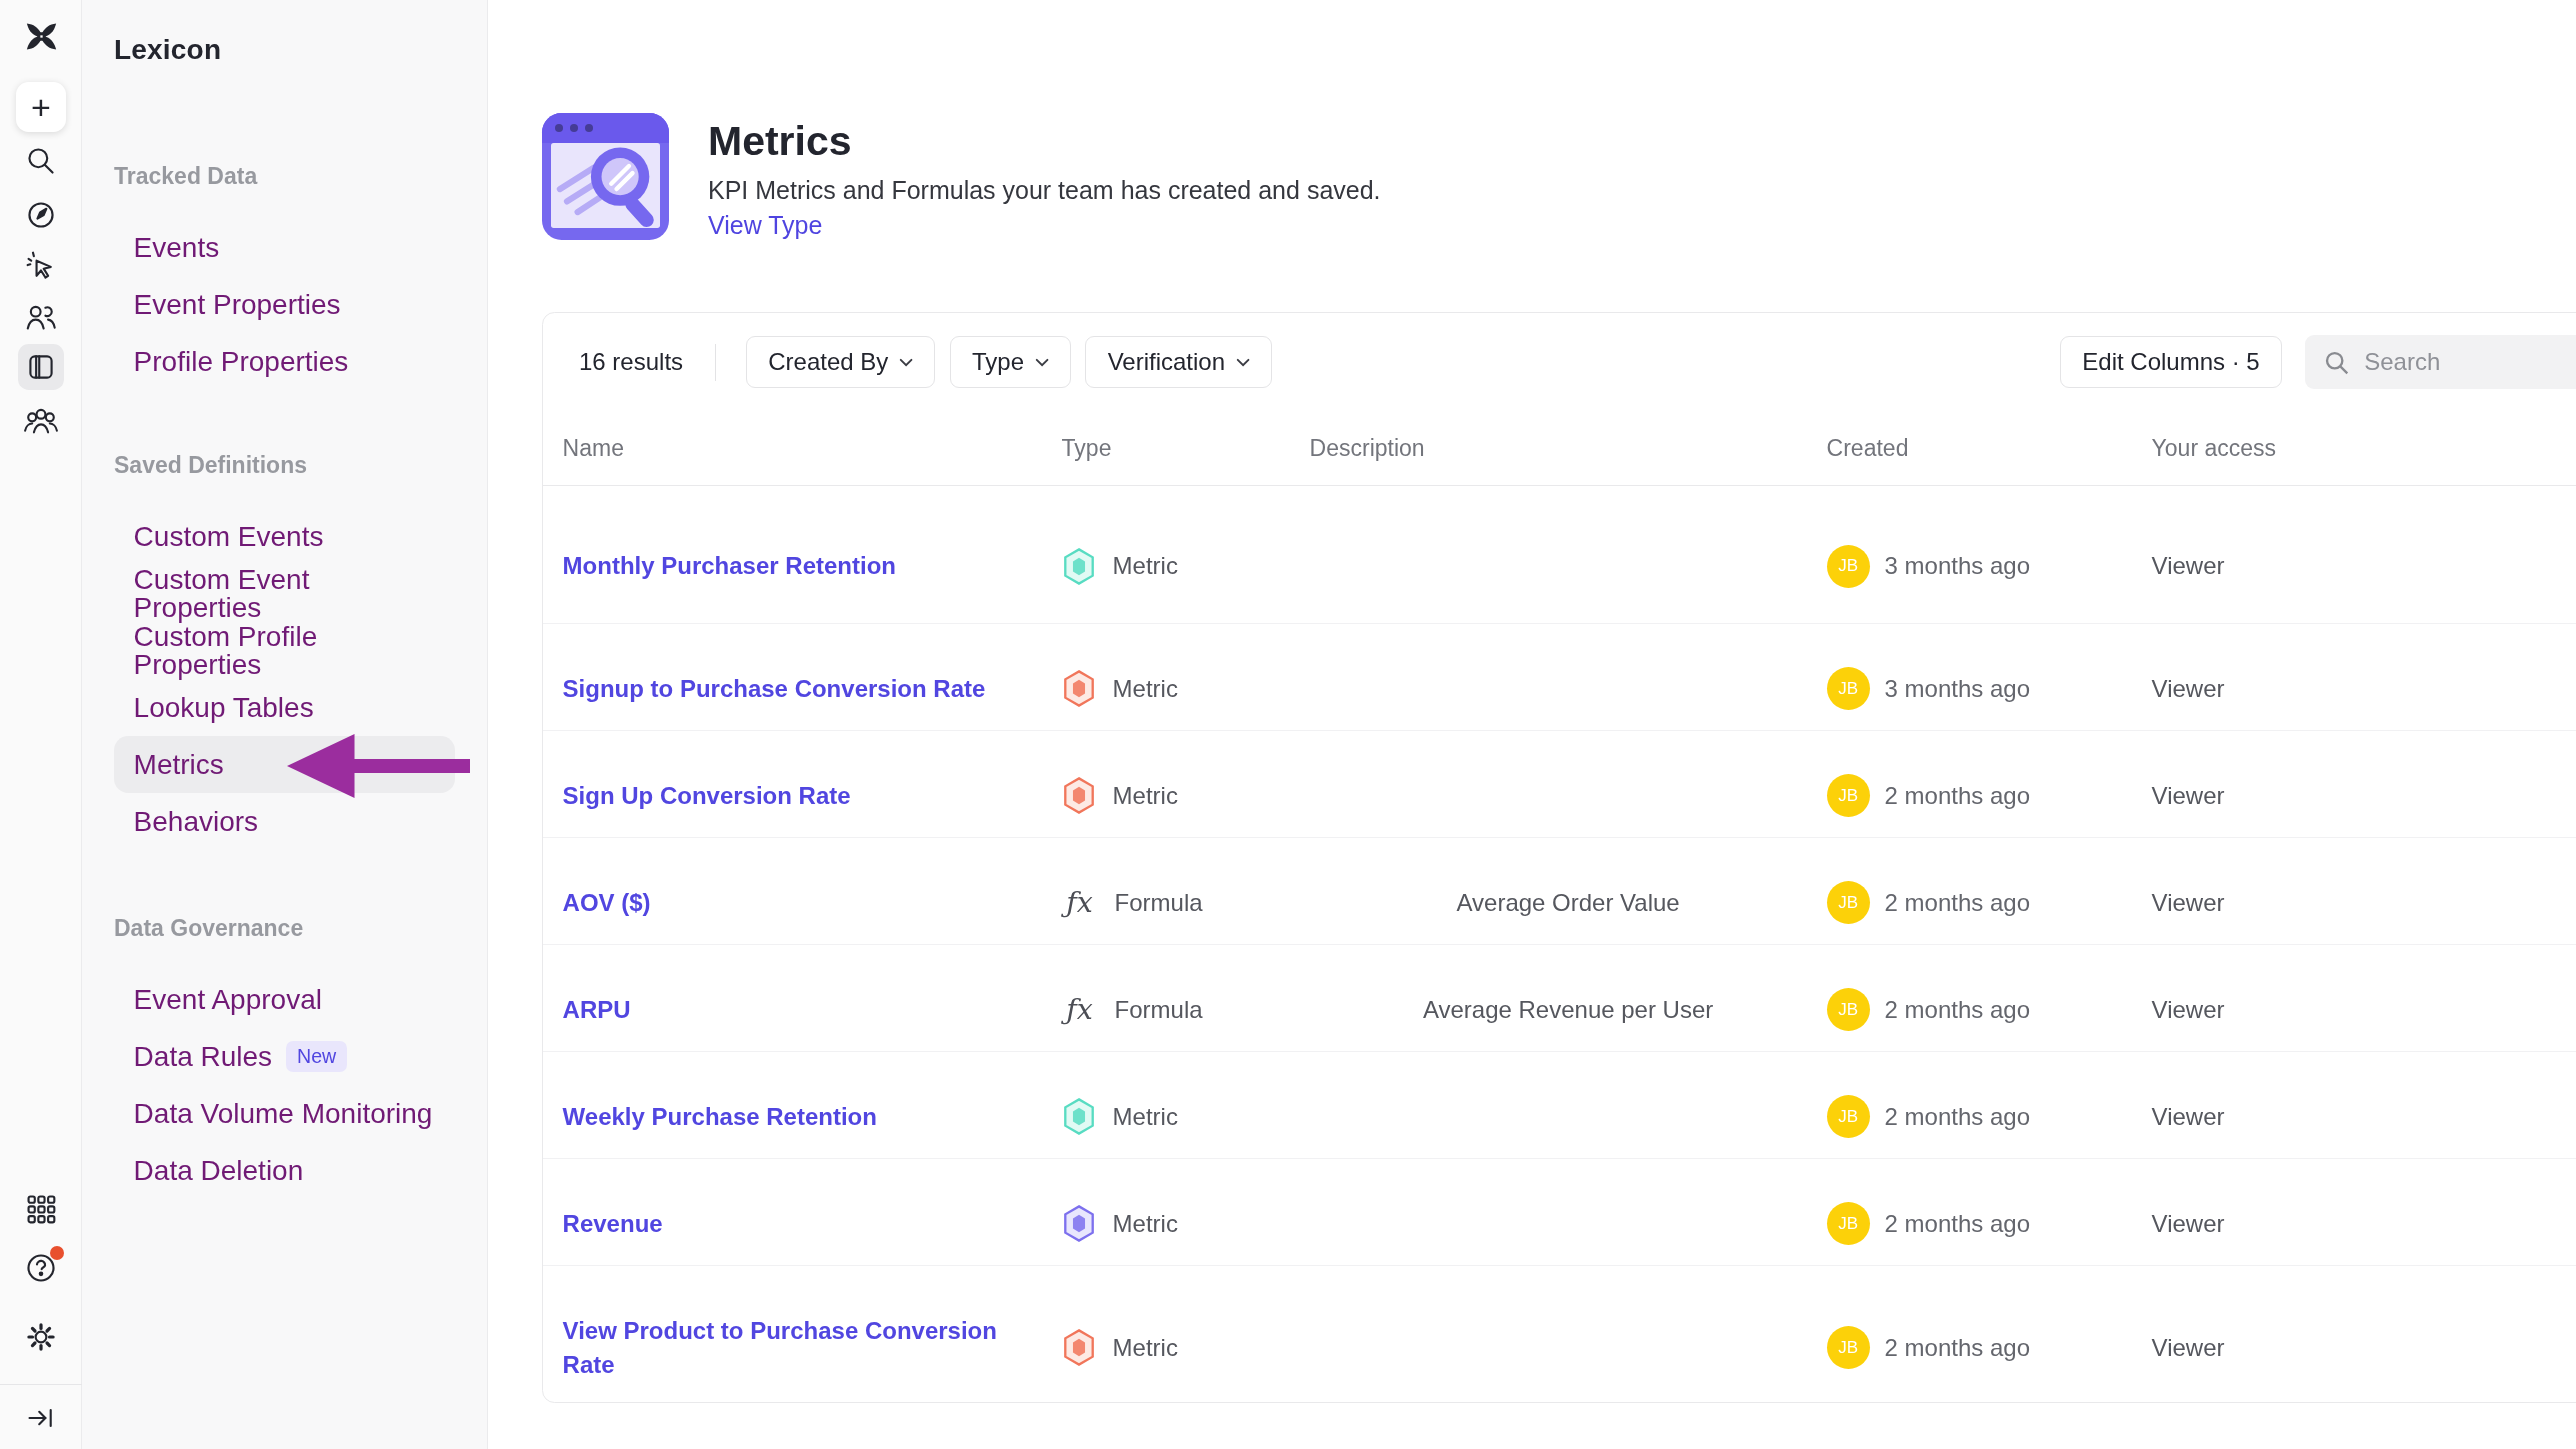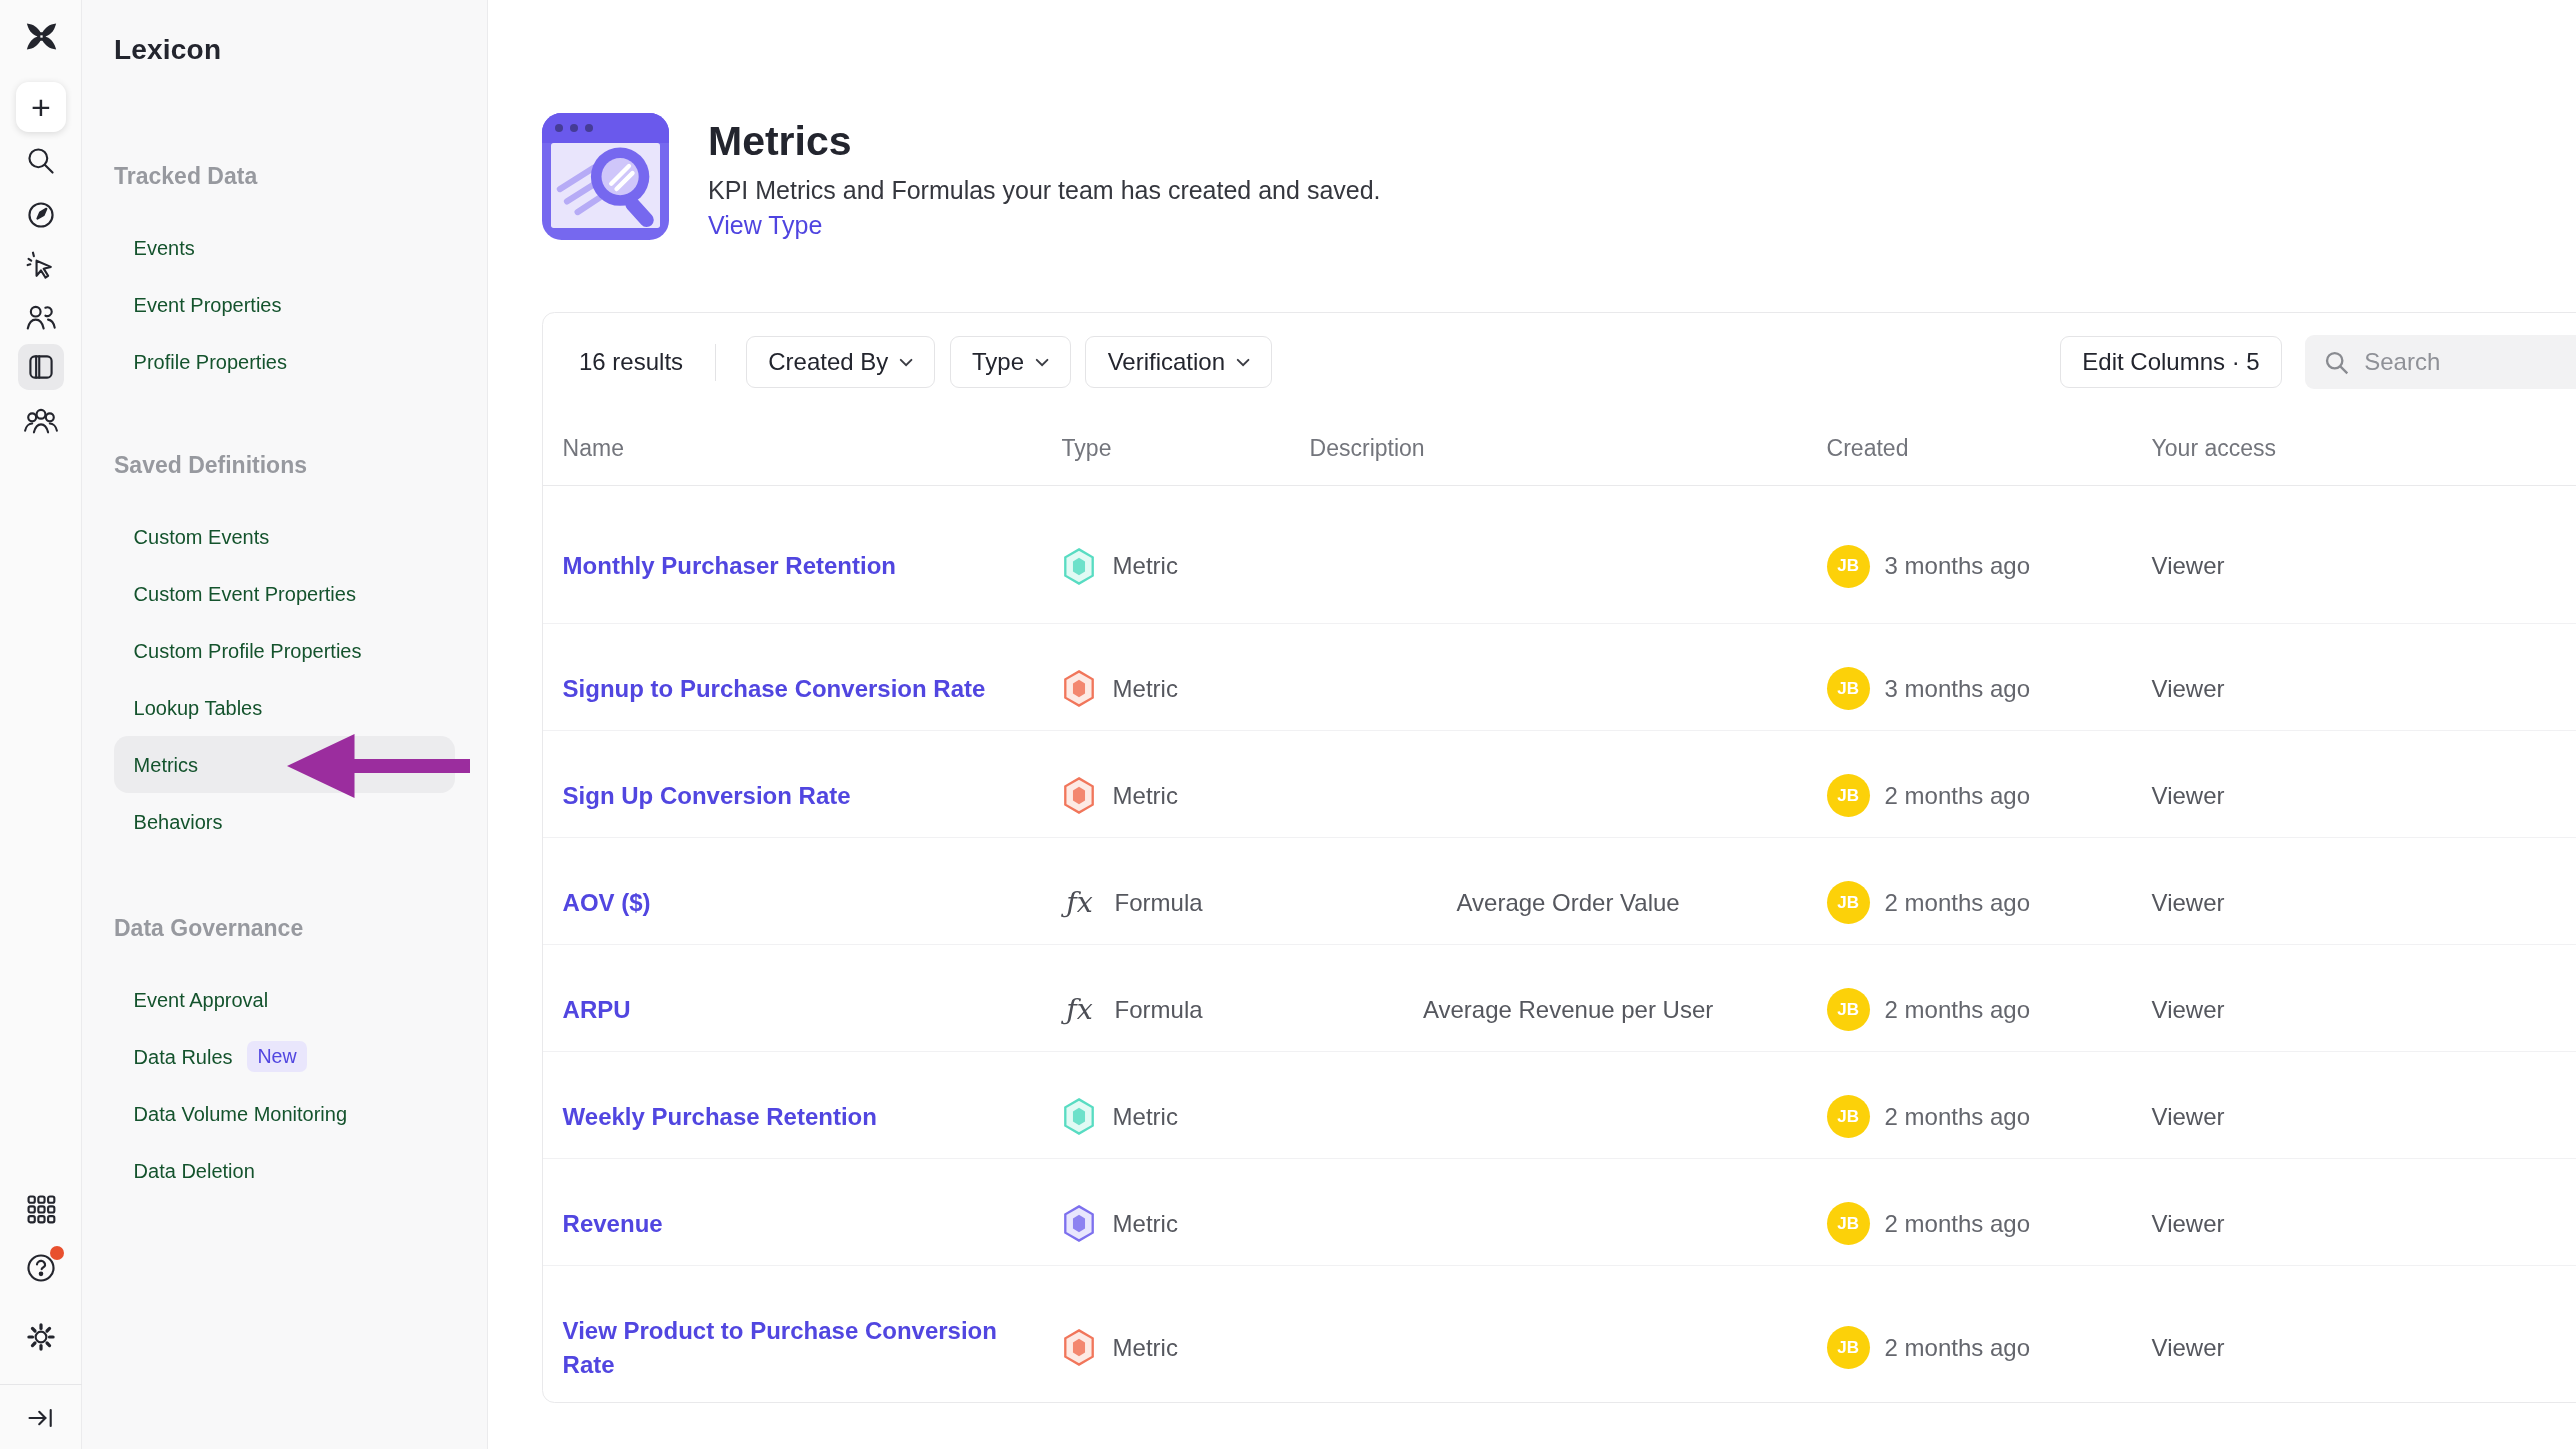--- a/index.html
+++ b/index.html
@@ -23,21 +23,21 @@
               border-radius:50%; background:#e8502e; }
   .rail-divider { position:absolute; left:0; top:1384px; width:82px; height:0.9px; background:#e6e6e8; }
   
   .sidebar { position:absolute; left:82px; top:0; width:406px; height:1450px;
              background:#f8f8f9; border-right:0.9px solid #ebebed; padding:30px 0 0 32px; z-index:2; }
   .lex-title { font-size:28px; font-weight:700; color:#23252e; line-height:39px; letter-spacing:0.2px; }
   .side-heading { font-size:23px; font-weight:700; color:#97999f; line-height:28.5px; }
   .side-items { margin-top:28.5px; }
   .side-item { height:57px; display:flex; align-items:center; padding:0 16px 0 19.6px;
                margin-right:32px; border-radius:14.2px; cursor:pointer; }
-  .side-item .lbl { font-size:20px; color:#14532d; line-height:1; }
+  .side-item .lbl { font-size:28px; color:#701a75; line-height:1; }
   .side-item.selected { background:#ececee; }
   .new-badge { margin-left:14.2px; background:#e9e6fc; color:#5146e0; font-size:19.6px;
                padding:5.3px 10.7px; border-radius:7.1px; line-height:1; }
   .annot-arrow { position:absolute; left:287px; top:733px; z-index:6; pointer-events:none; }
   
   .main { position:absolute; left:487px; top:0; right:0; bottom:0; background:#fff; overflow:hidden; }
   .page-header { display:flex; gap:39px; padding:113px 0 0 55px; align-items:flex-start; }
   .hero-icon { position:relative; width:127px; height:127px; border-radius:19.6px;
                background:#7668ef; overflow:hidden; flex:0 0 auto; }
   .hero-top { height:30px; background:#6a59ec; display:flex; align-items:center; gap:7.1px; padding-left:12.5px; }
@@ -74,21 +74,21 @@
   #tbody .trow:last-child  { min-height:141px; }
   .cell { font-size:24px;margin-top:23px; }
   .c-name { padding-right:49px; }
   .mlink { color:#5146e0; font-weight:700; line-height:34px; text-decoration:none; cursor:pointer; }
   .c-type { display:flex; align-items:center; gap:17px; color:#55575e; }
   .fx { font-family:"DejaVu Serif","Liberation Serif",serif; font-style:italic; font-size:28.5px;
         color:#4c4e55; width:36px; text-align:center; }
   .c-desc { color:#55575e;text-align:center; }
   .c-created { display:flex; align-items:center; gap:15px; color:#64666d; }
   .avatar { width:43px; height:43px; border-radius:50%; background:#fcd109; color:#fff;
-            font-size:17px; font-weight:700; display:flex; align-items:center; justify-content:center; }
+            font-size:17px; font-weight:400; display:flex; align-items:center; justify-content:center; }
   .c-access { color:#55575e; }
 </style>
 </head>
 <body>
 
 <nav class="rail" id="rail">
     <div class="ric" style="top: 18px;">
       <span>
         <svg width="37" height="37" viewBox="0 0 48 48">
           <g fill="#23252d">

